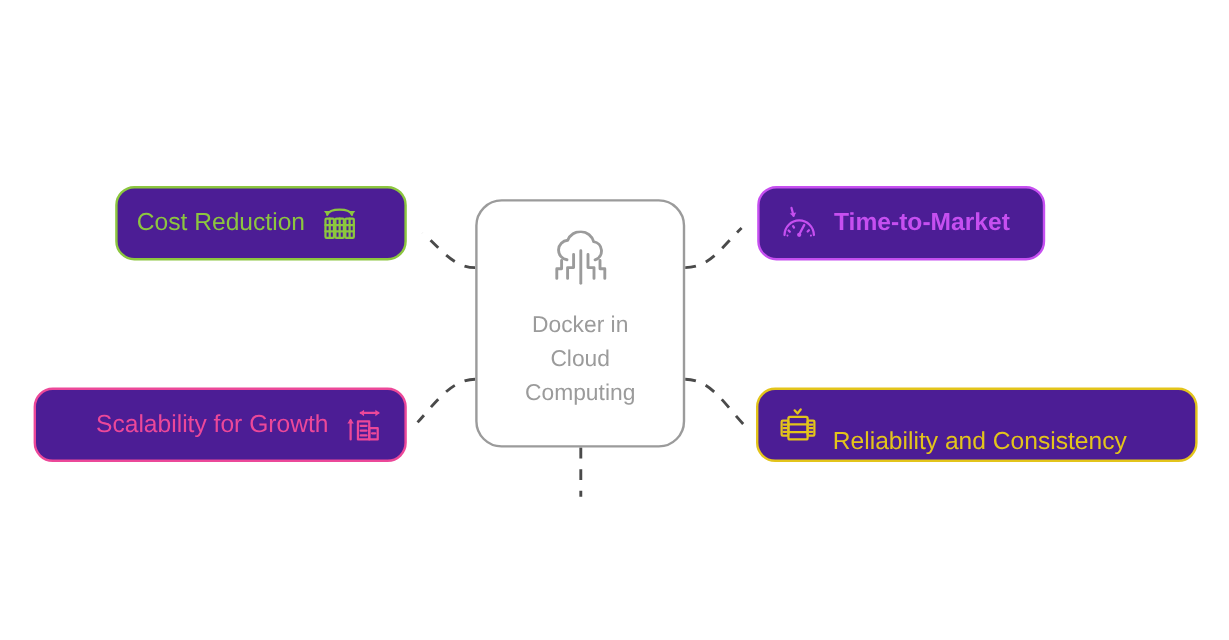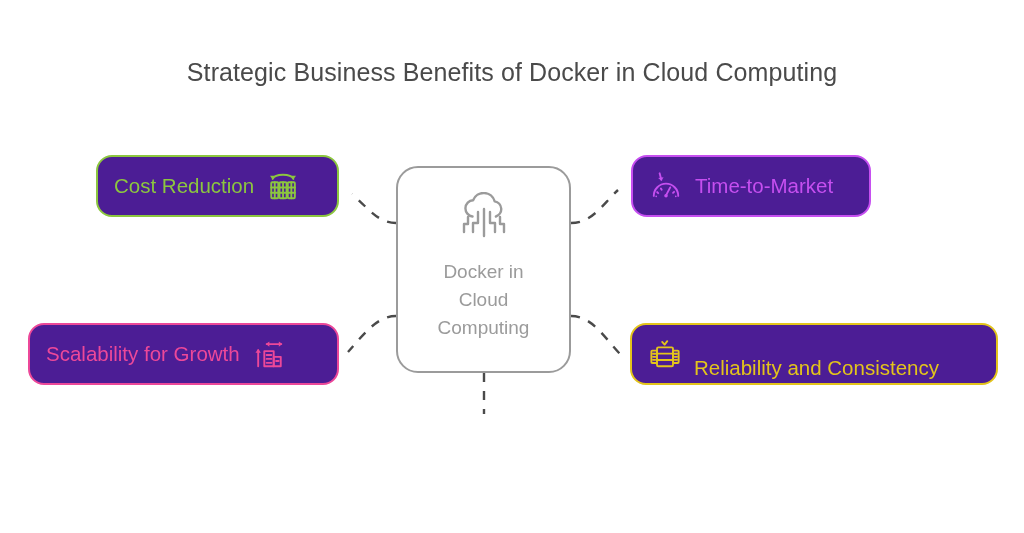--- a/index.html
+++ b/index.html
@@ -111,21 +111,20 @@
   #pill-time       { left: 631px; top: 155px; width: 240px; }
   #pill-scale      { left: 28px;  top: 323px; width: 311px; }
   #pill-reliab     { left: 630px; top: 323px; width: 368px; }
   #pill-security   { left: 349px; top: 414px; width: 270px; }
 </style>
 </head>
 <body>
 
 <div id="stage">
 
-  <div id="title">Strategic Business Benefits of Docker in Cloud Computing</div>
 
   <svg id="connectors" viewBox="0 0 1024 533">
     <path class="conn" d="M 396 223 C 378 223, 368 208, 352 194"></path>
     <path class="conn" d="M 571 223 C 592 223, 602 205, 618 190"></path>
     <path class="conn" d="M 396 316 C 377 316, 364 334, 348 352"></path>
     <path class="conn" d="M 571 316 C 592 316, 604 337, 620 354"></path>
     <path class="conn" d="M 484 373 L 484 414"></path>
   </svg>
 
   <div id="center-node">
@@ -173,25 +172,25 @@
         <path d="M4 27.5 A13 13 0 0 1 30 27.5"></path>
         <line x1="17" y1="27" x2="21.5" y2="18.5"></line>
         <circle cx="17" cy="27.3" r="1.9" fill="#C64FF0" stroke="none"></circle>
         <line x1="7.6" y1="23.5" x2="8.7" y2="24.6"></line>
         <line x1="11.6" y1="19.6" x2="12.4" y2="20.9"></line>
         <line x1="25.6" y1="23.2" x2="24.5" y2="24.3"></line>
         <circle cx="6.6" cy="28" r="0.9" fill="#C64FF0" stroke="none"></circle>
         <circle cx="27.4" cy="28" r="0.9" fill="#C64FF0" stroke="none"></circle>
       </svg>
     </span>
-    <span class="pill-text" style="color:#C64FF0;">Time-to-Market</span>
+    <span class="pill-text" style="color:#C64FF0;font-weight:bold;">Time-to-Market</span>
   </div>
 
   <div class="pill icon-right" id="pill-scale" style="border-color:#EC4899;">
-    <span class="pill-text" style="color:#EC4899;">Scalability for Growth</span>
+    <span class="pill-text" style="color:#EC4899;margin-left:34px;">Scalability for Growth</span>
     <span class="pill-icon">
       <svg viewBox="0 0 34 34" width="32" height="32" fill="none" stroke="#EC4899" stroke-width="2" stroke-linecap="round" stroke-linejoin="round">
         <line x1="14.5" y1="6.5" x2="30" y2="6.5"></line>
         <polyline points="17.4,3.6 13.6,6.5 17.4,9.4" fill="#EC4899" stroke="none"></polyline>
         <polyline points="27.4,3.6 31.2,6.5 27.4,9.4" fill="#EC4899" stroke="none"></polyline>
         <line x1="5.5" y1="30" x2="5.5" y2="13"></line>
         <polyline points="2.6,15.8 5.5,11.6 8.4,15.8" fill="#EC4899" stroke="none"></polyline>
         <path d="M12 30 L12 14 L22 14 L22 30 Z"></path>
         <path d="M22 30 L22 20 L29.5 20 L29.5 30 Z"></path>
         <line x1="14.4" y1="18" x2="19.6" y2="18"></line>

